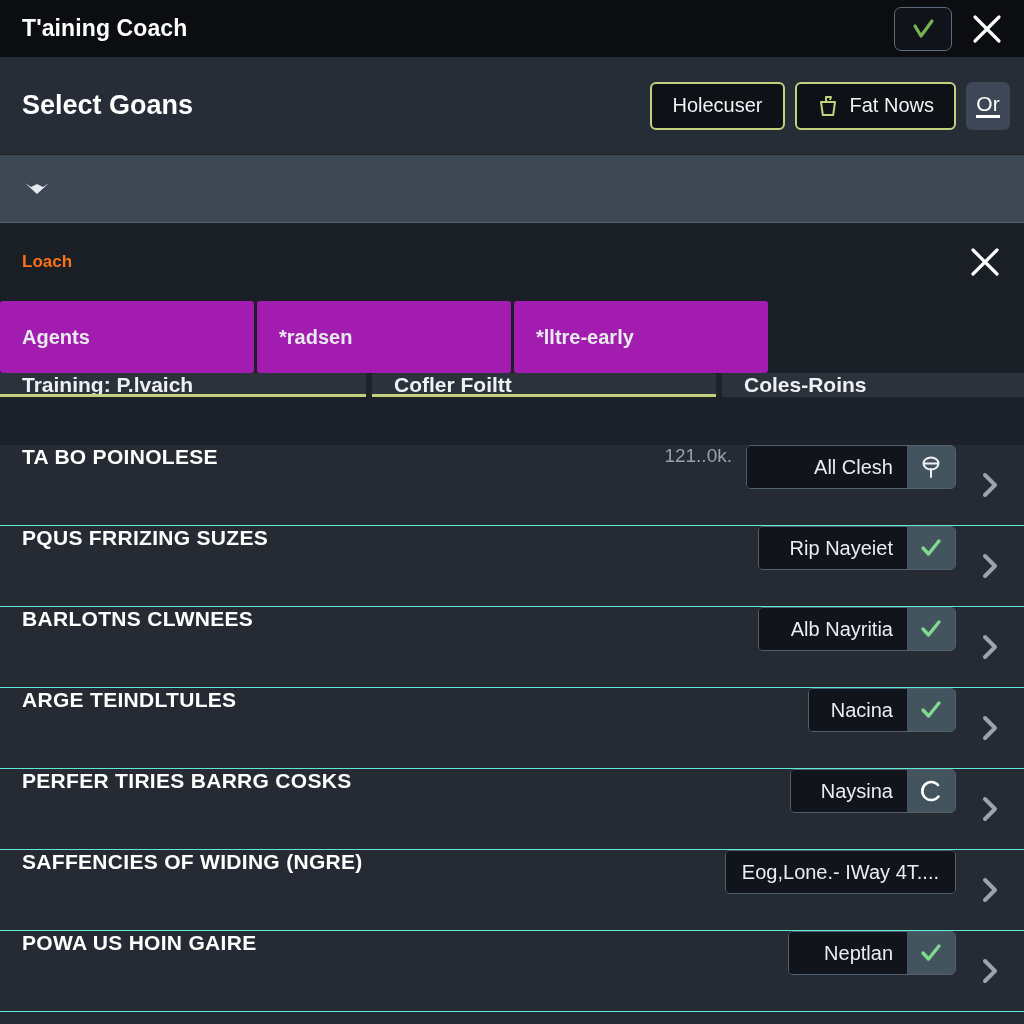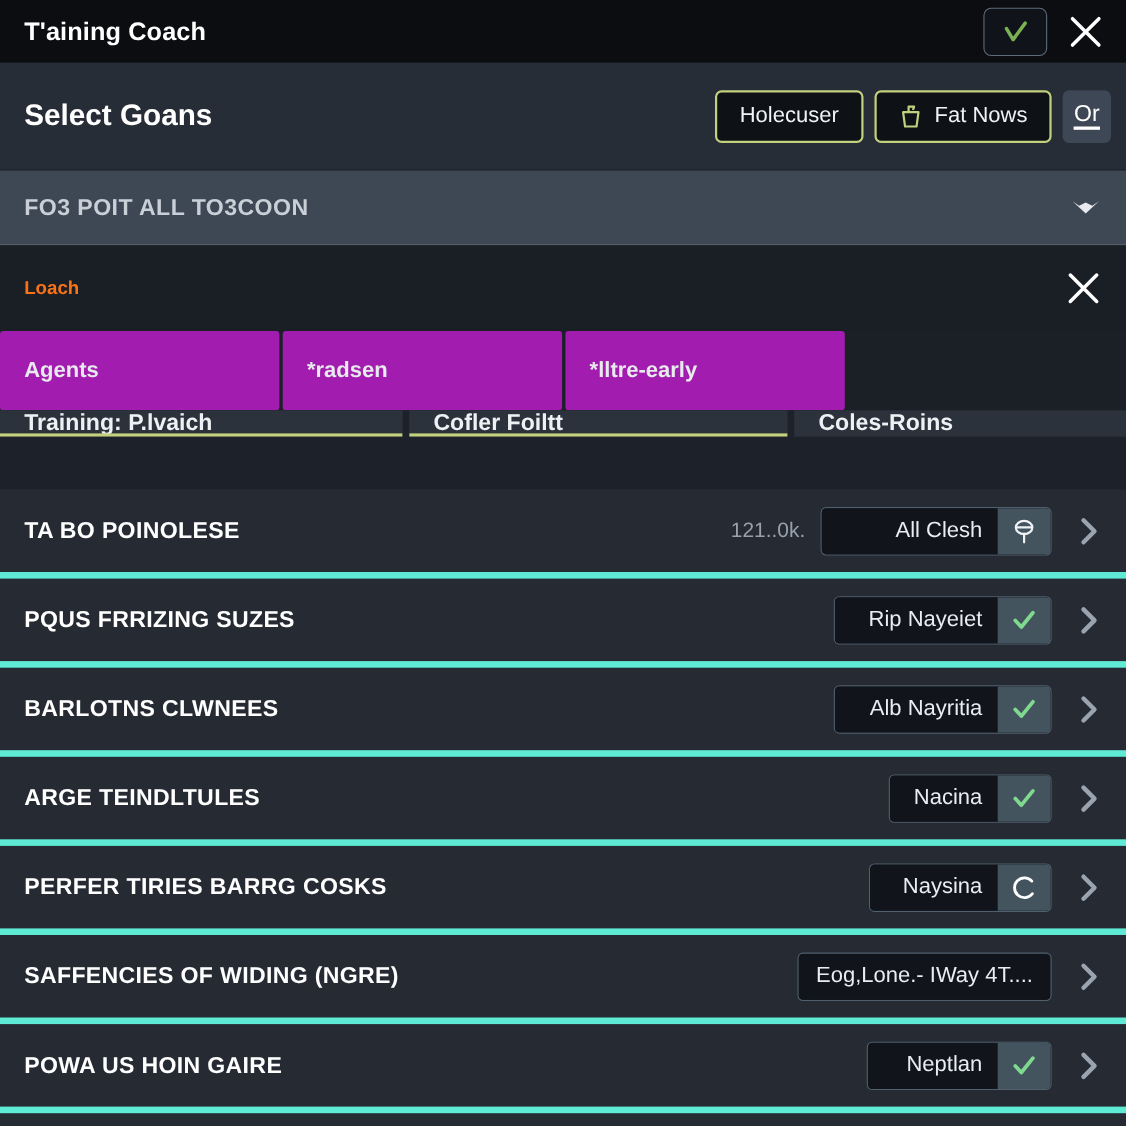--- a/index.html
+++ b/index.html
@@ -207,23 +207,22 @@
 
   
   .list {
     flex: 1 1 auto;
     background: #262b33;
     overflow: hidden;
   }
   .row {
     height: 81px;
     display: flex;
-    align-items: center;
     padding: 0 14px 0 22px;
-    border-bottom: 6px solid #5eead4;
+    border-bottom: 1px solid #5eead4;
     gap: 14px;
   }
   .row-label {
     color: #ffffff;
     font-size: 21px;
     font-weight: bold;
     letter-spacing: .3px;
     flex: 1 1 auto;
     white-space: nowrap;
     overflow: hidden;
@@ -311,21 +310,20 @@
         <span>Fat Nows</span>
       </div>
 
       <div class="link-btn">
         <span>Or</span>
       </div>
     </div>
   </div>
 
   <div class="section-bar">
-    <div class="section-bar-label">FO3 POIT ALL TO3COON</div>
     <div class="chev-down">
       <svg width="30" height="20" viewBox="0 0 30 20">
         <path d="M3 4 L15 15 L27 4 L21 8 L15 5 L9 8 Z" fill="#e7eaee"></path>
       </svg>
     </div>
   </div>
 
   <div class="dialog-header">
     <div class="dialog-title">Loach</div>
     <div class="close-x">

